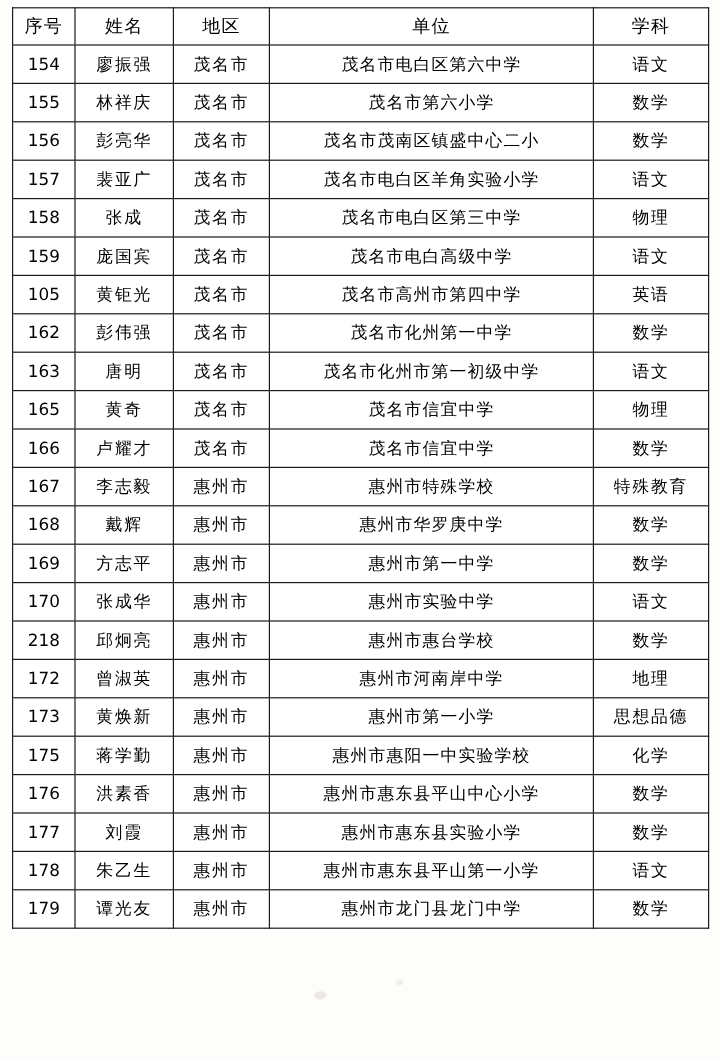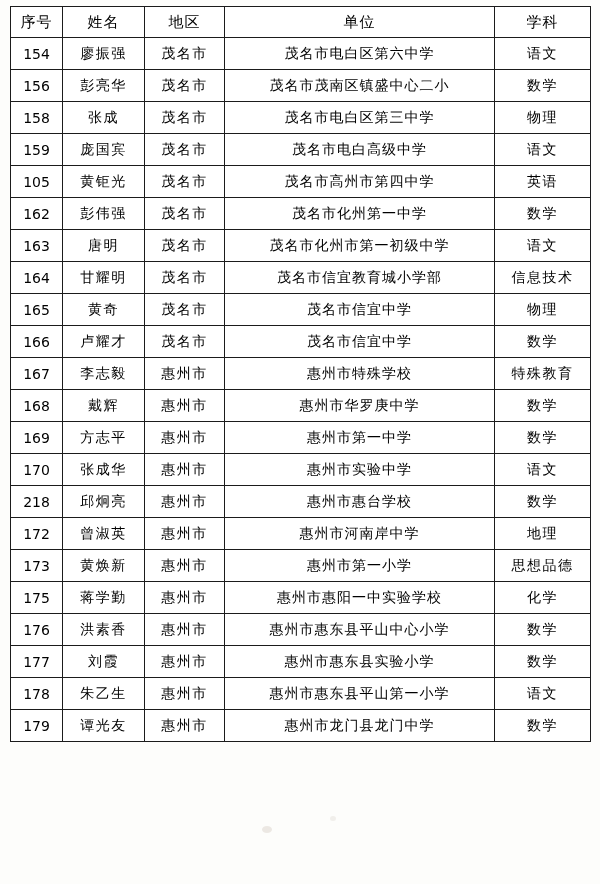--- a/index.html
+++ b/index.html
@@ -103,27 +103,41 @@
     </thead>
     <tbody id="roster-body">
         <tr>
           <td class="seq">154</td>
           <td class="name">廖振强</td>
           <td class="area">茂名市</td>
           <td class="unit">茂名市电白区第六中学</td>
           <td class="subject">语文</td>
         </tr>
         <tr>
+          <td class="seq">155</td>
+          <td class="name">林祥庆</td>
+          <td class="area">茂名市</td>
+          <td class="unit">茂名市第六小学</td>
+          <td class="subject">数学</td>
+        </tr>
+        <tr>
           <td class="seq">156</td>
           <td class="name">彭亮华</td>
           <td class="area">茂名市</td>
           <td class="unit">茂名市茂南区镇盛中心二小</td>
           <td class="subject">数学</td>
         </tr>
         <tr>
+          <td class="seq">157</td>
+          <td class="name">裴亚广</td>
+          <td class="area">茂名市</td>
+          <td class="unit">茂名市电白区羊角实验小学</td>
+          <td class="subject">语文</td>
+        </tr>
+        <tr>
           <td class="seq">158</td>
           <td class="name">张成</td>
           <td class="area">茂名市</td>
           <td class="unit">茂名市电白区第三中学</td>
           <td class="subject">物理</td>
         </tr>
         <tr>
           <td class="seq">159</td>
           <td class="name">庞国宾</td>
           <td class="area">茂名市</td>
@@ -145,27 +159,20 @@
           <td class="subject">数学</td>
         </tr>
         <tr>
           <td class="seq">163</td>
           <td class="name">唐明</td>
           <td class="area">茂名市</td>
           <td class="unit">茂名市化州市第一初级中学</td>
           <td class="subject">语文</td>
         </tr>
         <tr>
-          <td class="seq">164</td>
-          <td class="name">甘耀明</td>
-          <td class="area">茂名市</td>
-          <td class="unit">茂名市信宜教育城小学部</td>
-          <td class="subject">信息技术</td>
-        </tr>
-        <tr>
           <td class="seq">165</td>
           <td class="name">黄奇</td>
           <td class="area">茂名市</td>
           <td class="unit">茂名市信宜中学</td>
           <td class="subject">物理</td>
         </tr>
         <tr>
           <td class="seq">166</td>
           <td class="name">卢耀才</td>
           <td class="area">茂名市</td>

